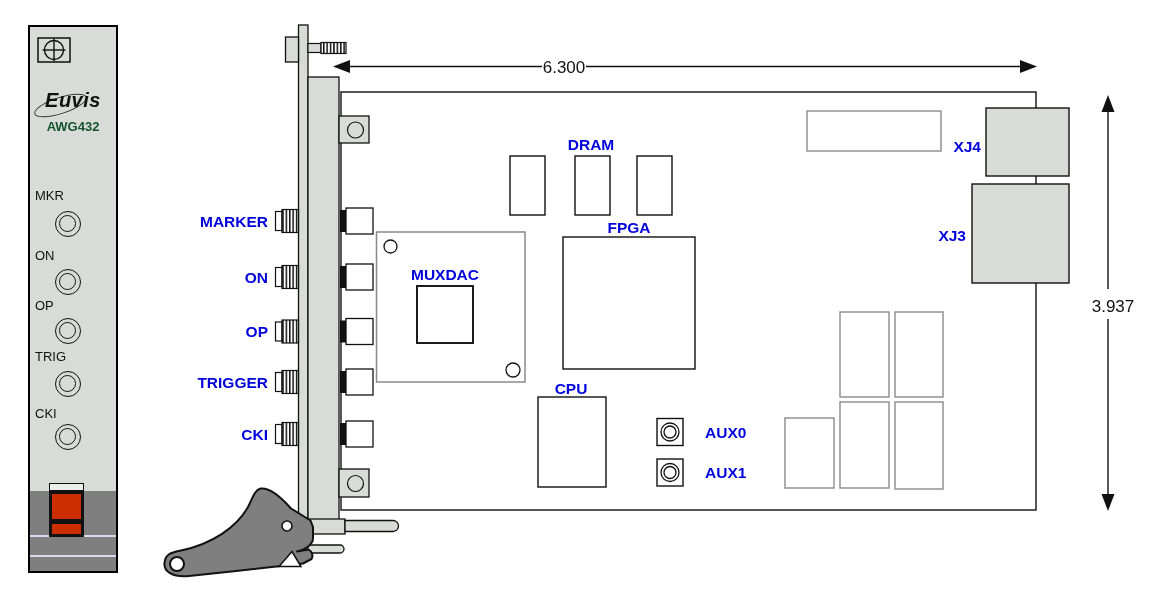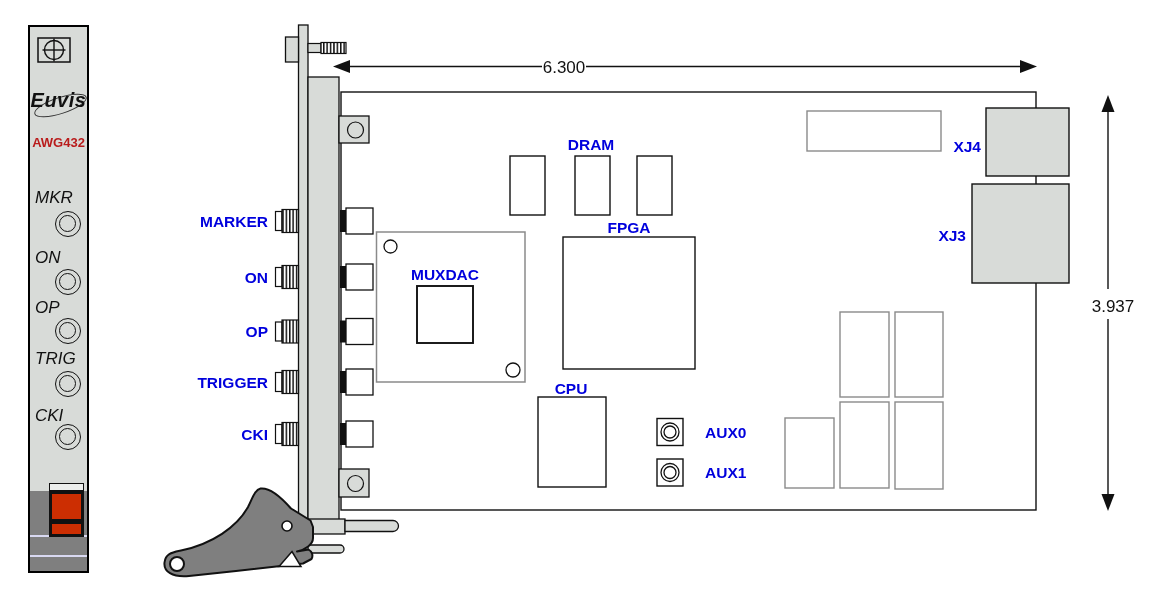--- a/index.html
+++ b/index.html
@@ -2,39 +2,39 @@
 <html><head>
 <meta charset="utf-8">
 <style>
   html,body{margin:0;padding:0;background:#fff;}
   #canvas{
     position:relative;width:1172px;height:601px;background:#fff;overflow:hidden;
     font-family:"Liberation Sans",sans-serif;
   }
   
   .panel{
-    position:absolute;left:28px;top:25px;width:61px;height:548px;
+    position:absolute;left:28px;top:25px;width:90px;height:548px;
     background:#d8dbd8;border:2px solid #000;box-sizing:border-box;
   }
   .panel *{box-sizing:border-box;}
   .screw-svg{position:absolute;left:6px;top:9px;}
   .logo{
     position:absolute;left:0;top:62px;width:100%;text-align:center;
     font-style:italic;font-weight:bold;font-size:20px;color:#111;letter-spacing:0.5px;
   }
   .swoosh{
     position:absolute;left:3px;top:70px;width:55px;height:17px;
     border:1.2px solid #333;border-radius:50%;transform:rotate(-18deg);
   }
   .model{
     position:absolute;left:0;top:92px;width:100%;text-align:center;
-    font-weight:bold;font-size:13px;color:#b91c1c;margin-top:16px;
+    font-weight:bold;font-size:13px;color:#14532d;
   }
   .port-label{
-    position:absolute;left:5px;font-size:17px;color:#111;font-style:italic;
+    position:absolute;left:5px;font-size:13px;color:#111;
   }
   .port-circle{
     position:absolute;left:25px;width:26px;height:26px;border:1.6px solid #111;border-radius:50%;
   }
   .port-circle .inner{
     position:absolute;left:2.8px;top:2.8px;width:17px;height:17px;border:1.6px solid #111;border-radius:50%;
   }
   .panel-bottom{
     position:absolute;left:0;bottom:0;width:100%;height:80px;background:#7f7f7f;
   }

